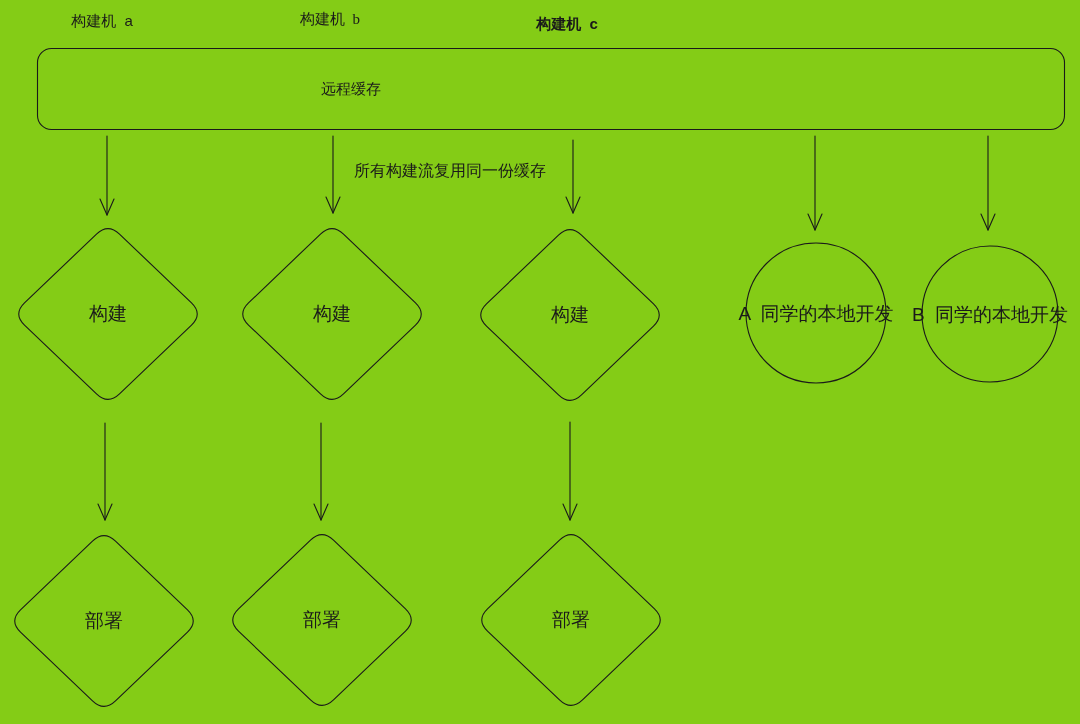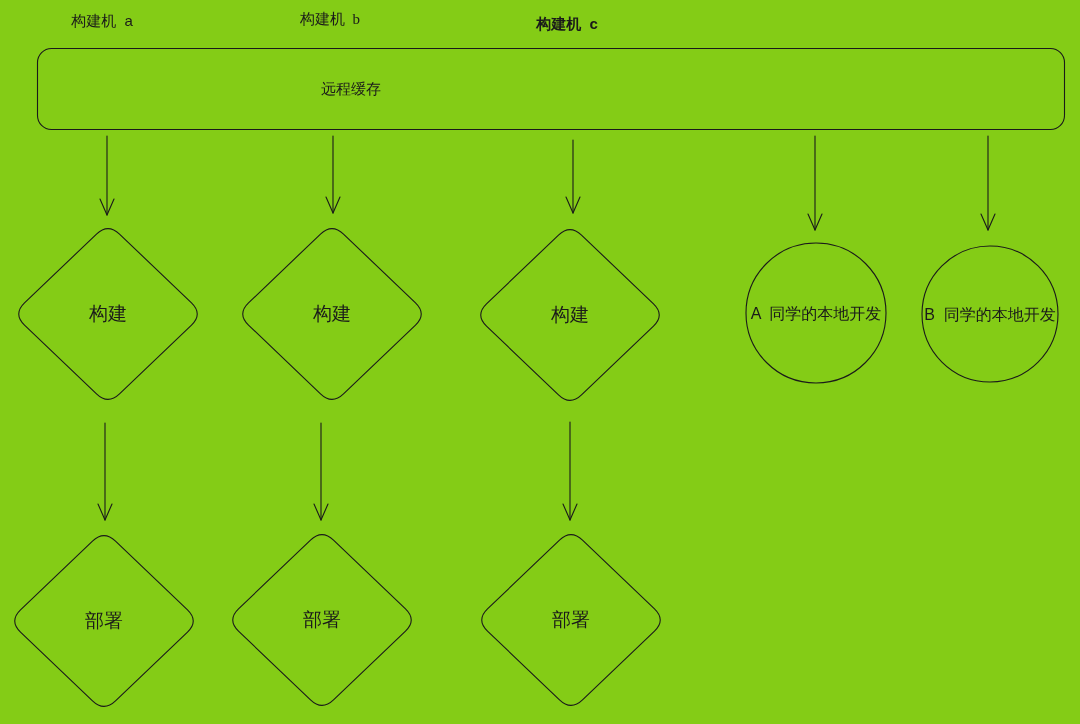--- a/index.html
+++ b/index.html
@@ -17,21 +17,21 @@
     position: absolute;
     transform: translate(-50%, -50%);
     color: #1a1a1a;
     font-size: 15px;
     line-height: 1.2;
     white-space: pre;
     text-align: center;
   }
   .lbl-node { font-size: 19px; }
   .lbl-annotation { font-size: 16px; }
-  .lbl-circle { font-size: 16px; }
+  .lbl-circle { font-size: 19px; }
 </style>
 </head>
 <body>
 
 <div class="canvas">
 
   <svg width="1080" height="724" viewBox="0 0 1080 724">
     <g fill="none" stroke="#1a1a1a" stroke-width="1.1" stroke-linecap="round" stroke-linejoin="round">
 
       <rect x="37.5" y="48.5" width="1027" height="81" rx="14"></rect>
@@ -82,20 +82,21 @@
       <path transform="translate(571,620)" d="M 11.5 -79.9 L 83.5 -11.1 Q 95 0 83.5 11.1 L 11.5 79.9 Q 0 91 -11.5 79.9 L -83.5 11.1 Q -95 0 -83.5 -11.1 L -11.5 -79.9 Q 0 -91 11.5 -79.9 Z"></path>
     </g>
   </svg>
 
   <div class="lbl" style="left:102px; top:21px;">构建机  a</div>
   <div class="lbl" style="left:330px; top:19px;font-family:Liberation Serif, serif;">构建机  b</div>
   <div class="lbl" style="left:567px; top:24px;font-weight:bold;">构建机  c</div>
 
   <div class="lbl" style="left:327px; top:89px;margin-left:24px;">远程缓存</div>
 
+  <div class="lbl lbl-annotation" style="left:450px; top:171px;">所有构建流复用同一份缓存</div>
 
   <div class="lbl lbl-node" style="left:108px; top:314px;">构建</div>
   <div class="lbl lbl-node" style="left:332px; top:314px;">构建</div>
   <div class="lbl lbl-node" style="left:570px; top:315px;">构建</div>
 
   <div class="lbl lbl-circle" style="left:816px; top:314px;">A  同学的本地开发</div>
   <div class="lbl lbl-circle" style="left:990px; top:315px;text-align:center;">B  同学的本地开发</div>
 
   <div class="lbl lbl-node" style="left:104px; top:621px;">部署</div>
   <div class="lbl lbl-node" style="left:322px; top:620px;">部署</div>

